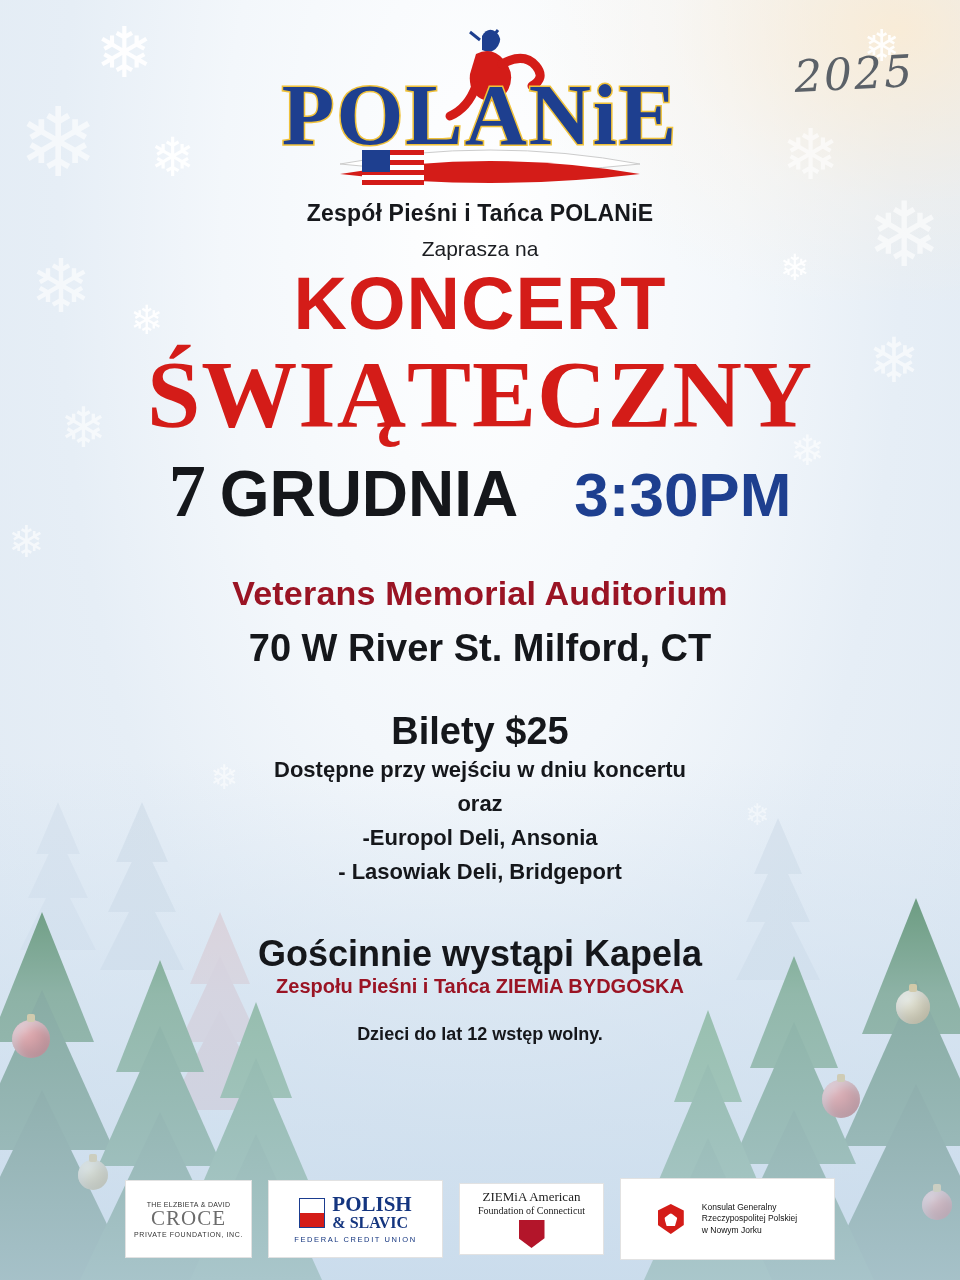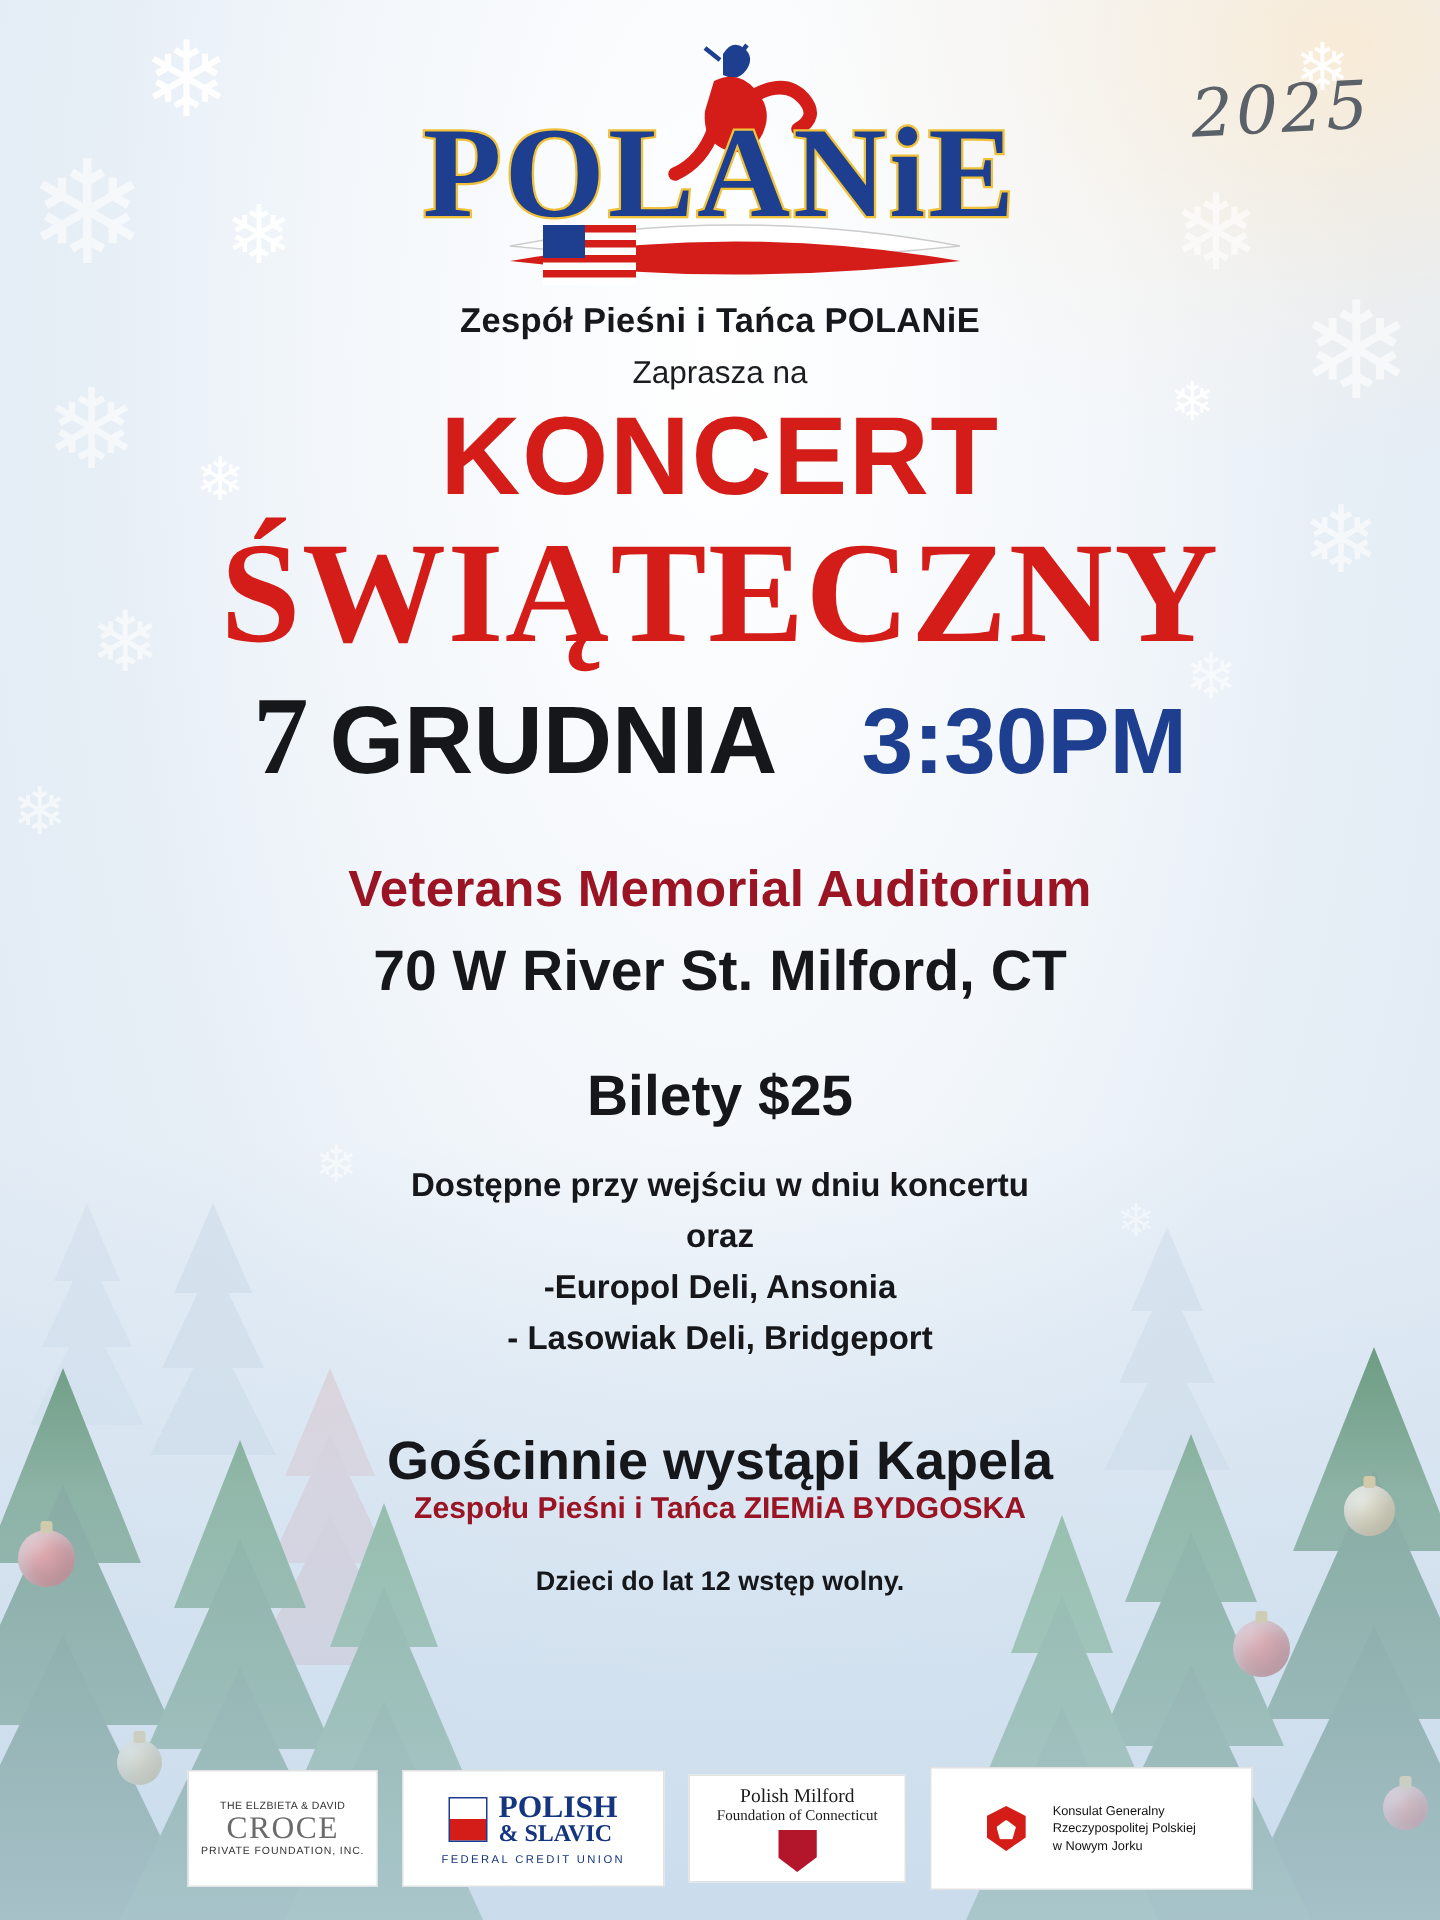--- a/index.html
+++ b/index.html
@@ -126,21 +126,20 @@
   }
   .address {
     margin-top: 14px;
     font-size: 38px; font-weight: 700; color: #15171b;
   }
   .price {
     margin-top: 40px;
     font-size: 38px; font-weight: 700; color: #15171b;
   }
   .avail {
-    margin-top: 20px;
     font-size: 22px; font-weight: 700; color: #15171b; line-height: 1.55;
   }
   .guest {
     margin-top: 44px;
     font-size: 36px; font-weight: 700; color: #15171b;
   }
   .guest-sub {
     font-size: 20px; font-weight: 700; color: #9a1424;
   }
   .kids {
@@ -369,21 +368,21 @@
         <div class="psfcu-flag"></div>
         <div class="psfcu-text">
           <div class="psfcu-polish">POLISH</div>
           <div class="psfcu-slavic">&amp; SLAVIC</div>
         </div>
       </div>
       <div class="psfcu-sub">FEDERAL CREDIT UNION</div>
     </div>
 
     <div class="sponsor sp3">
-      <div class="paf-title">Polish Milford</div>
+      <div class="paf-title">ZIEMiA American</div>
       <div class="paf-sub">Foundation of Connecticut</div>
       <div class="paf-crest"></div>
     </div>
 
     <div class="sponsor sp4">
       <div class="consul-row">
         <div class="eagle"></div>
         <div class="consul-text">
           <div>Konsulat Generalny</div>
           <div>Rzeczypospolitej Polskiej</div>

